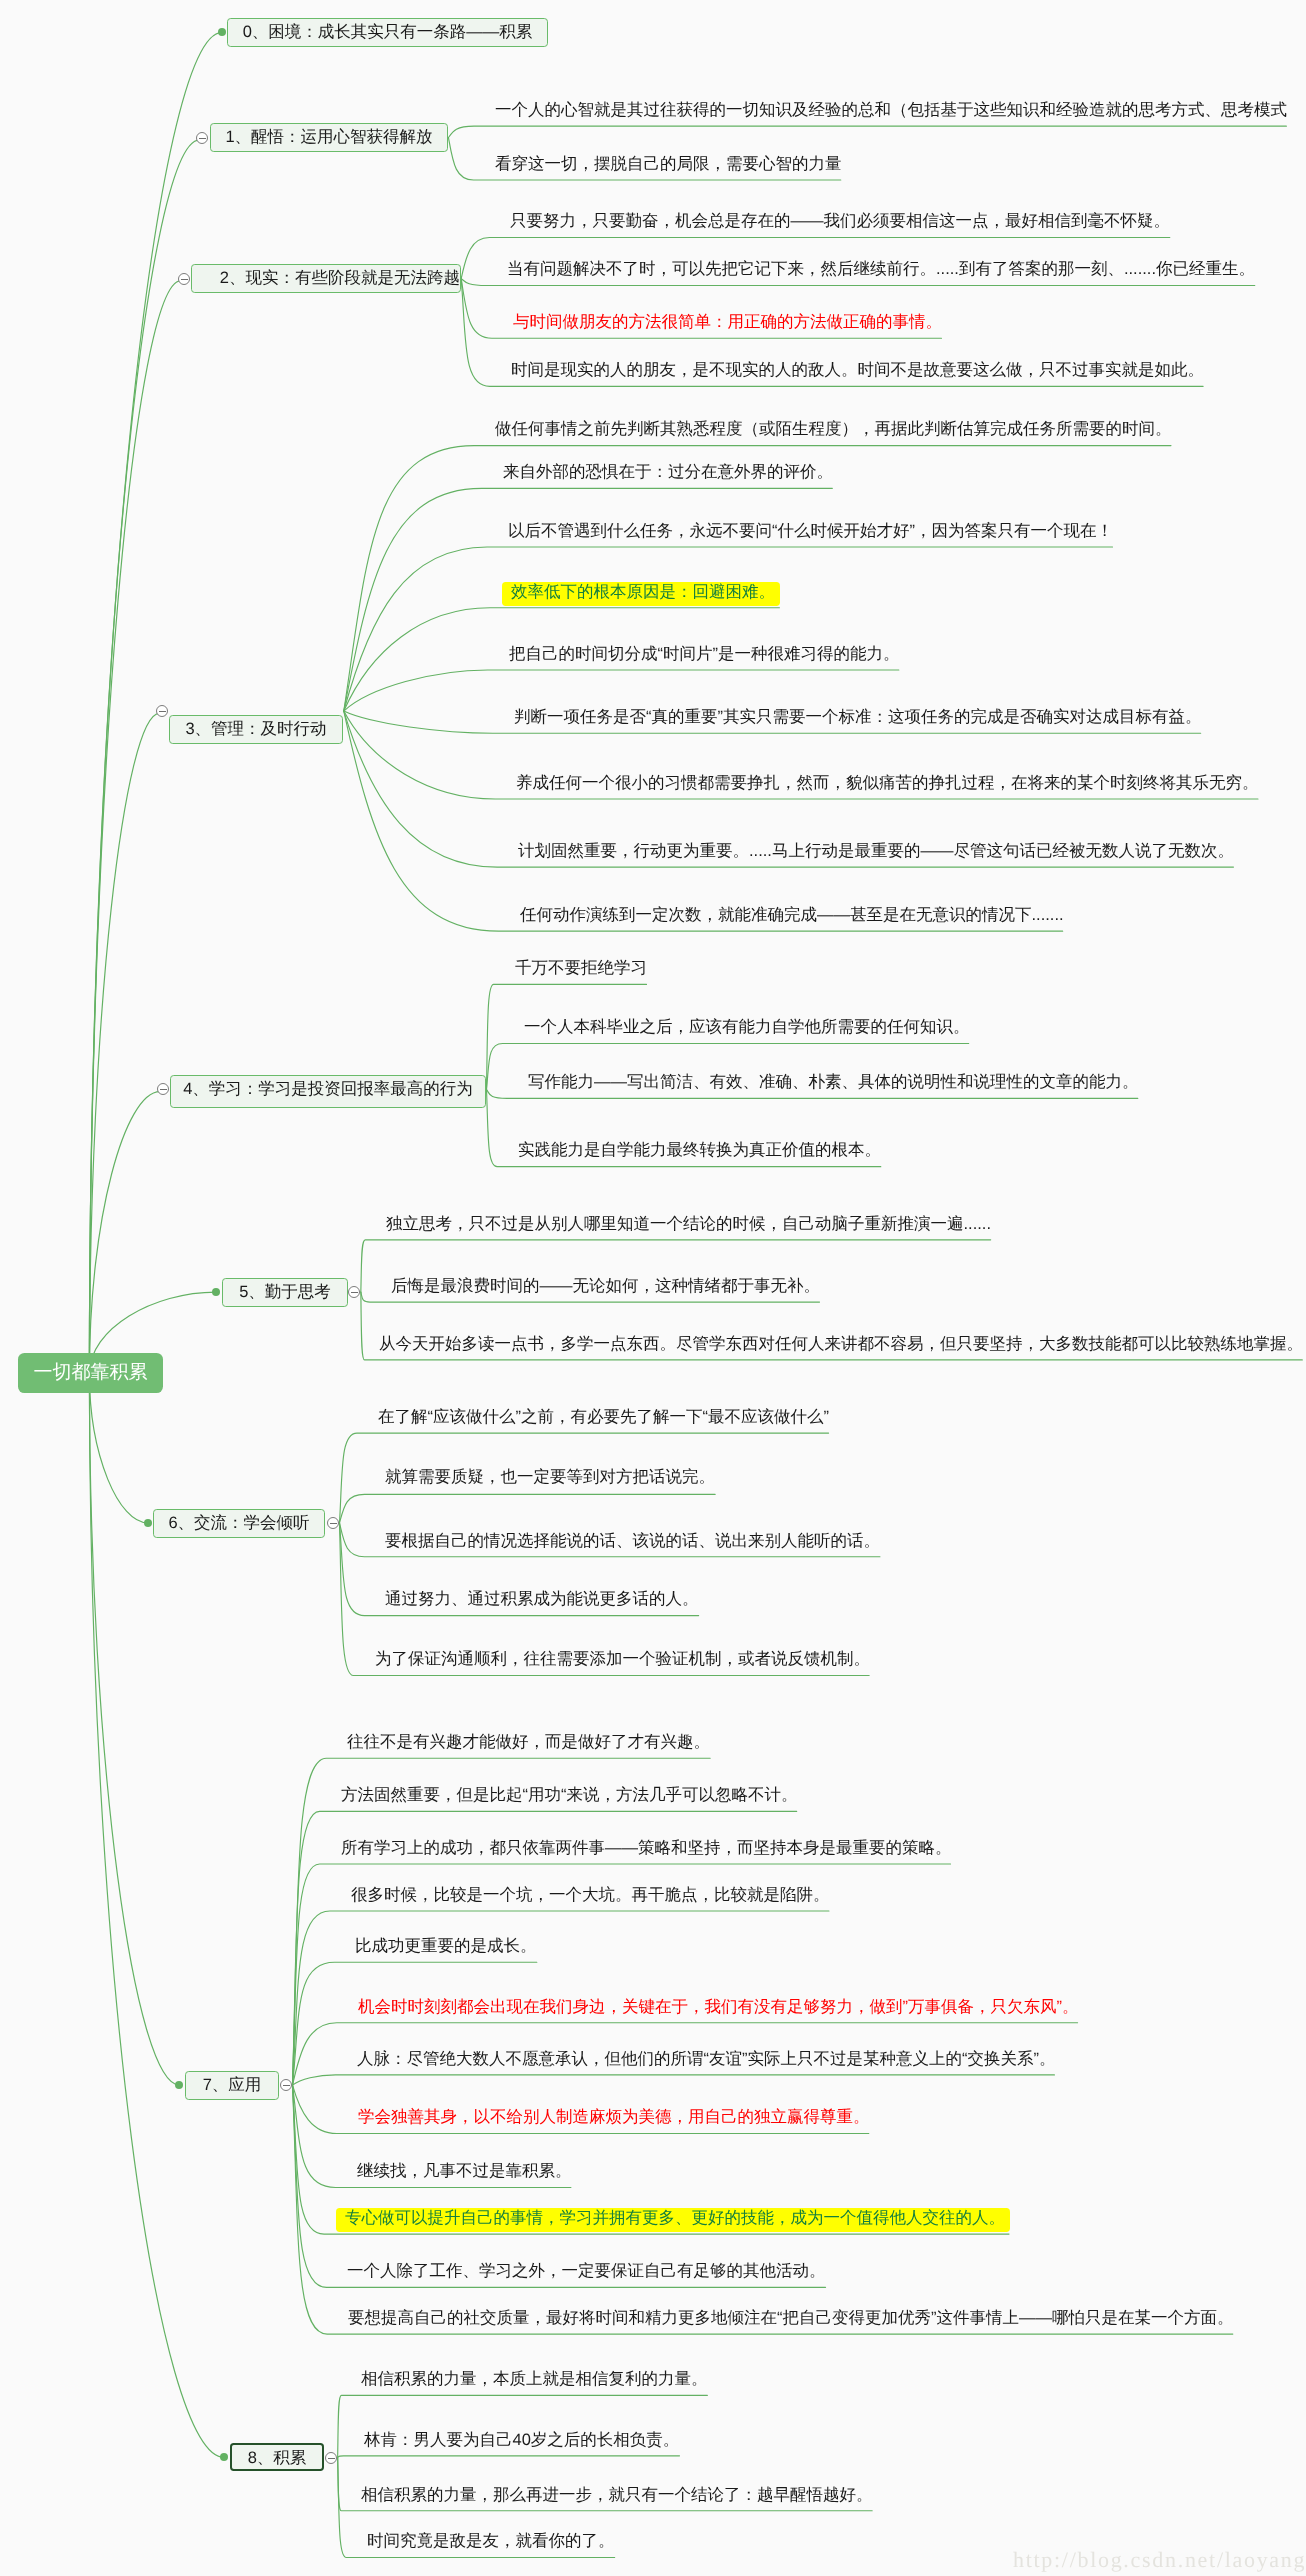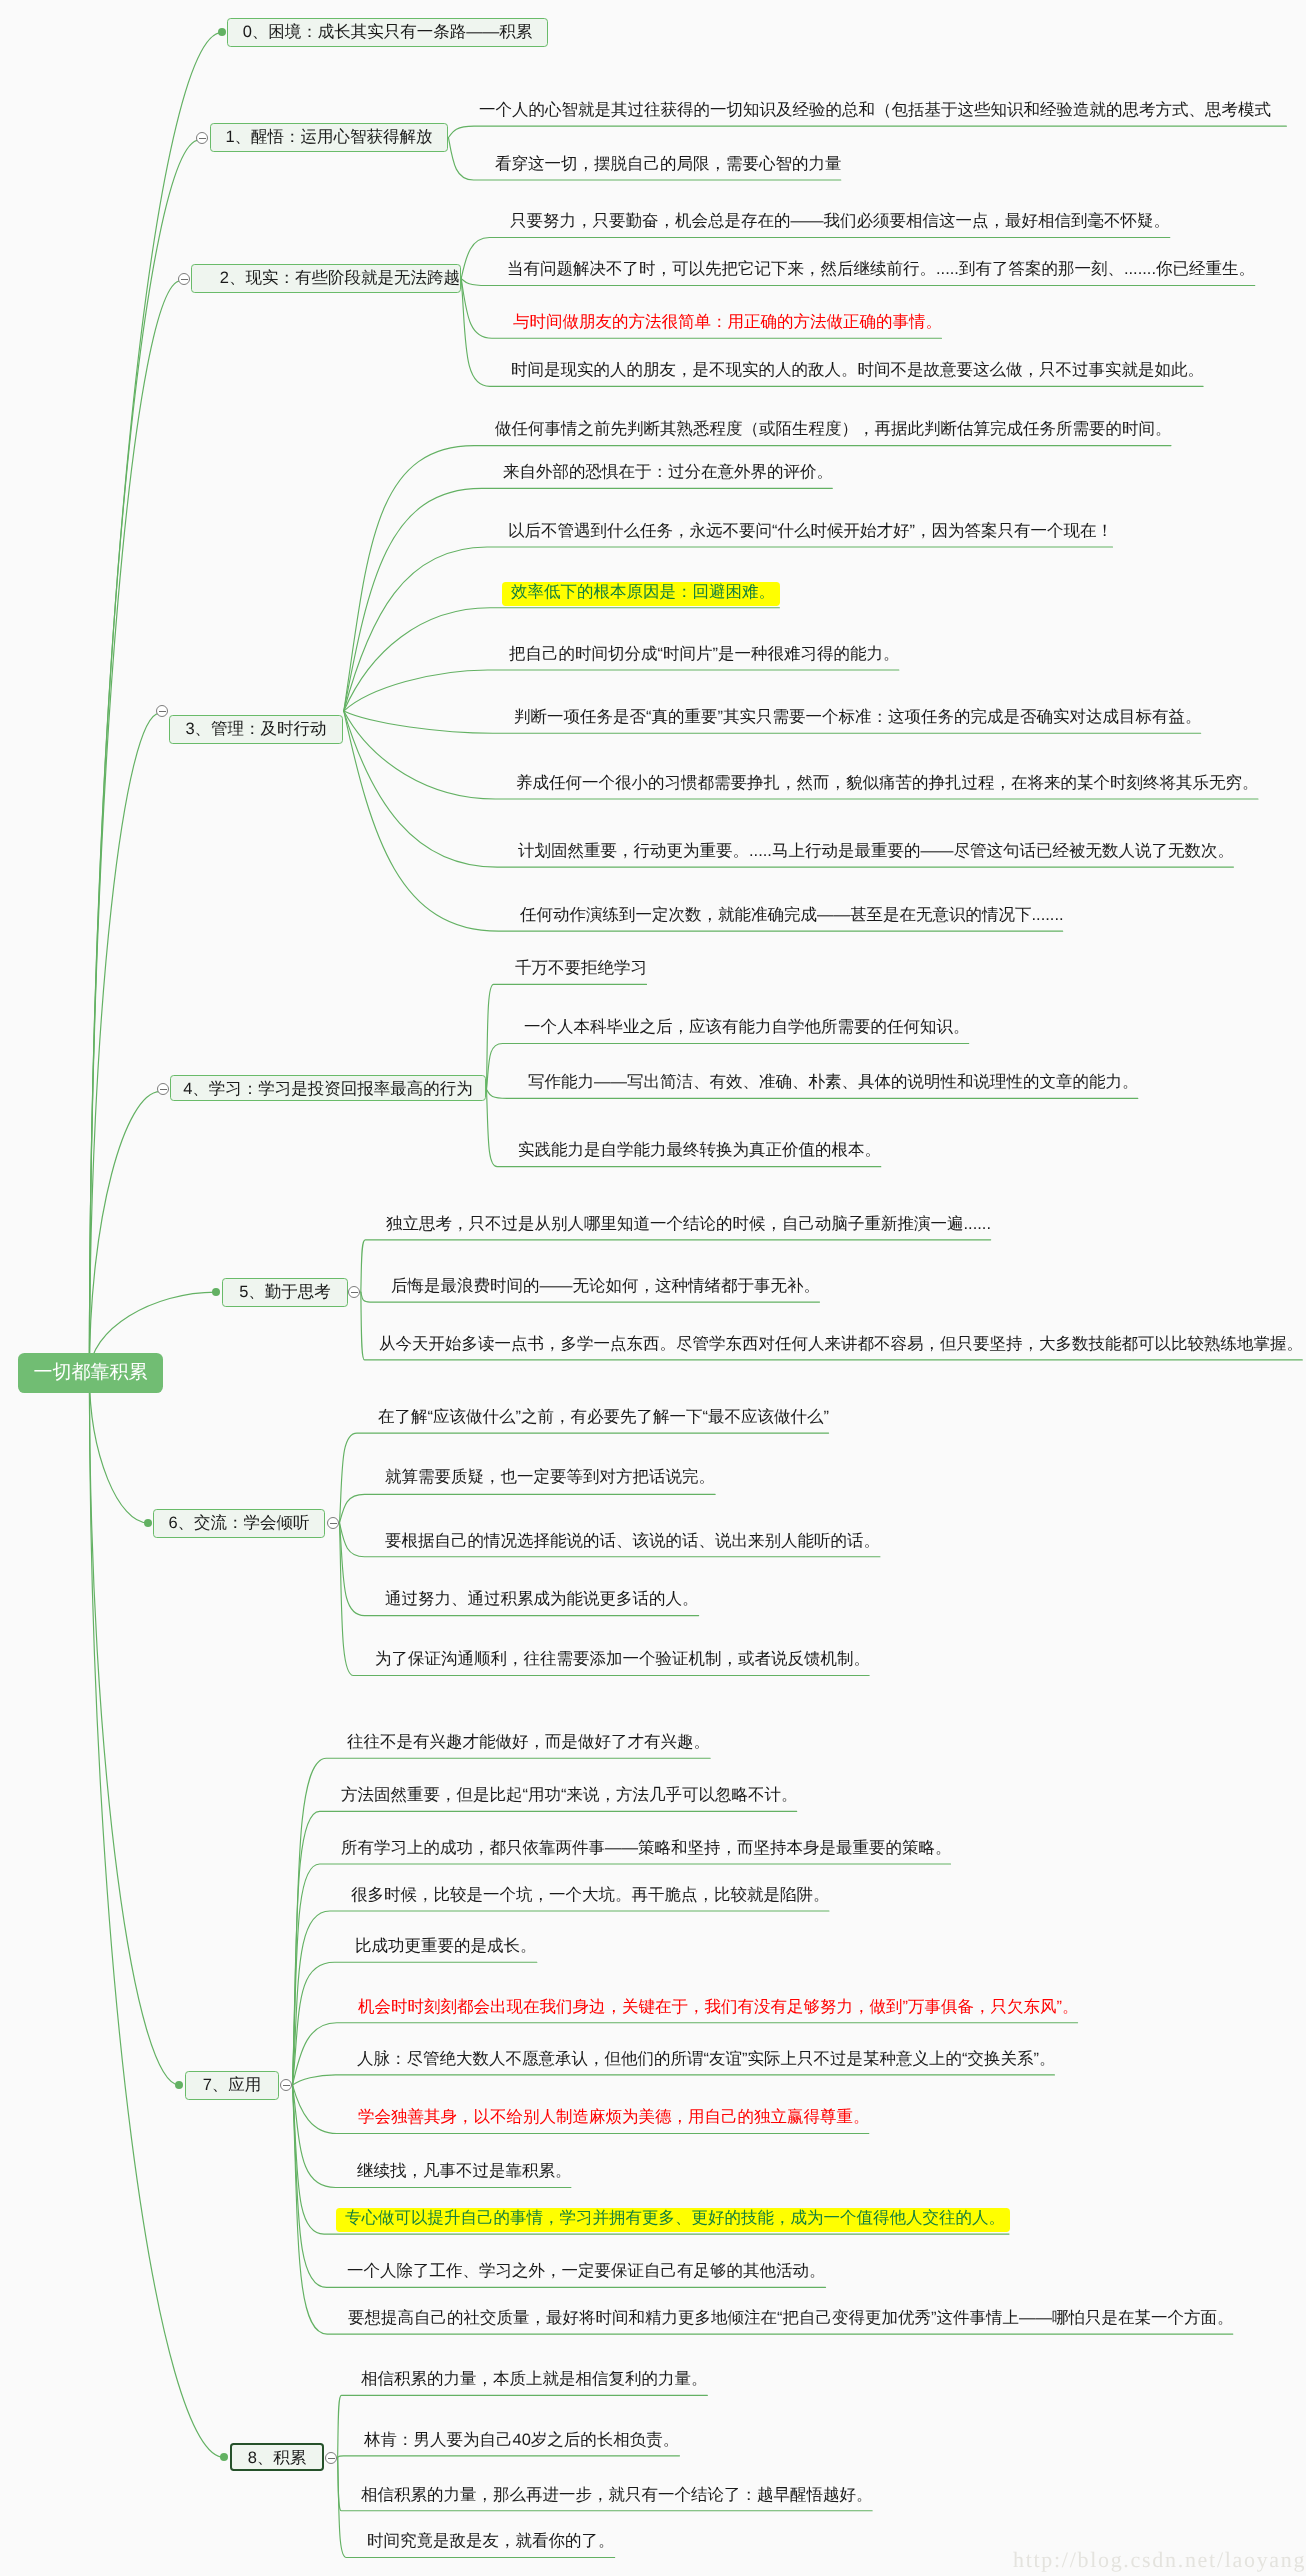--- a/index.html
+++ b/index.html
@@ -91,21 +91,21 @@
       <div class="node branch" style="left: 227px; top: 18px; width: 321px; height: 28.6px; line-height: 27px;">
         <span>0、困境：成长其实只有一条路——积累</span>
       </div>
       <div class="dot" style="left: 218px; top: 28px; background: rgb(99, 177, 99);"></div>
       <div class="node branch" style="left: 210px; top: 123px; width: 238px; height: 28.6px; line-height: 27px;">
         <span>1、醒悟：运用心智获得解放</span>
       </div>
       <div class="cbtn" style="left: 196px; top: 132px;">
         <i></i>
       </div>
-      <div class="leaf" style="left: 479px; top: 102px;">一个人的心智就是其过往获得的一切知识及经验的总和（包括基于这些知识和经验造就的思考方式、思考模式</div>
+      <div class="leaf" style="left: 495px; top: 102px;">一个人的心智就是其过往获得的一切知识及经验的总和（包括基于这些知识和经验造就的思考方式、思考模式</div>
       <div class="leaf" style="left: 495px; top: 156px;">看穿这一切，摆脱自己的局限，需要心智的力量</div>
       <div class="node branch" style="left: 191px; top: 264px; width: 270px; height: 28.6px; line-height: 27px; text-align: right;">
         <span>2、现实：有些阶段就是无法跨越</span>
       </div>
       <div class="cbtn" style="left: 178px; top: 273px;">
         <i></i>
       </div>
       <div class="leaf" style="left: 510px; top: 213px;">只要努力，只要勤奋，机会总是存在的——我们必须要相信这一点，最好相信到毫不怀疑。</div>
       <div class="leaf" style="left: 507px; top: 261px;">当有问题解决不了时，可以先把它记下来，然后继续前行。.....到有了答案的那一刻、.......你已经重生。</div>
       <div class="leaf red" style="left: 513px; top: 314px;">与时间做朋友的方法很简单：用正确的方法做正确的事情。</div>
@@ -118,21 +118,21 @@
       </div>
       <div class="leaf" style="left: 495px; top: 421px;">做任何事情之前先判断其熟悉程度（或陌生程度），再据此判断估算完成任务所需要的时间。</div>
       <div class="leaf" style="left: 503px; top: 464px;">来自外部的恐惧在于：过分在意外界的评价。</div>
       <div class="leaf" style="left: 508px; top: 523px;">以后不管遇到什么任务，永远不要问“什么时候开始才好”，因为答案只有一个现在！</div>
       <div class="leaf hl" style="left: 511px; top: 584px;">效率低下的根本原因是：回避困难。</div>
       <div class="leaf" style="left: 509px; top: 646px;">把自己的时间切分成“时间片”是一种很难习得的能力。</div>
       <div class="leaf" style="left: 514px; top: 709px;">判断一项任务是否“真的重要”其实只需要一个标准：这项任务的完成是否确实对达成目标有益。</div>
       <div class="leaf" style="left: 516px; top: 775px;">养成任何一个很小的习惯都需要挣扎，然而，貌似痛苦的挣扎过程，在将来的某个时刻终将其乐无穷。</div>
       <div class="leaf" style="left: 518px; top: 843px;">计划固然重要，行动更为重要。.....马上行动是最重要的——尽管这句话已经被无数人说了无数次。</div>
       <div class="leaf" style="left: 520px; top: 907px;">任何动作演练到一定次数，就能准确完成——甚至是在无意识的情况下.......</div>
-      <div class="node branch" style="left: 170px; top: 1075px; width: 316px; height: 26px; line-height: 27px;">
+      <div class="node branch" style="left: 170px; top: 1075px; width: 316px; height: 33px; line-height: 27px;">
         <span>4、学习：学习是投资回报率最高的行为</span>
       </div>
       <div class="cbtn" style="left: 157px; top: 1083px;">
         <i></i>
       </div>
       <div class="leaf" style="left: 515px; top: 960px;">千万不要拒绝学习</div>
       <div class="leaf" style="left: 524px; top: 1019px;">一个人本科毕业之后，应该有能力自学他所需要的任何知识。</div>
       <div class="leaf" style="left: 528px; top: 1074px; text-align: right;">写作能力——写出简洁、有效、准确、朴素、具体的说明性和说理性的文章的能力。</div>
       <div class="leaf" style="left: 518px; top: 1142px;">实践能力是自学能力最终转换为真正价值的根本。</div>
       <div class="node branch" style="left: 222px; top: 1278px; width: 126px; height: 28.6px; line-height: 27px;">

